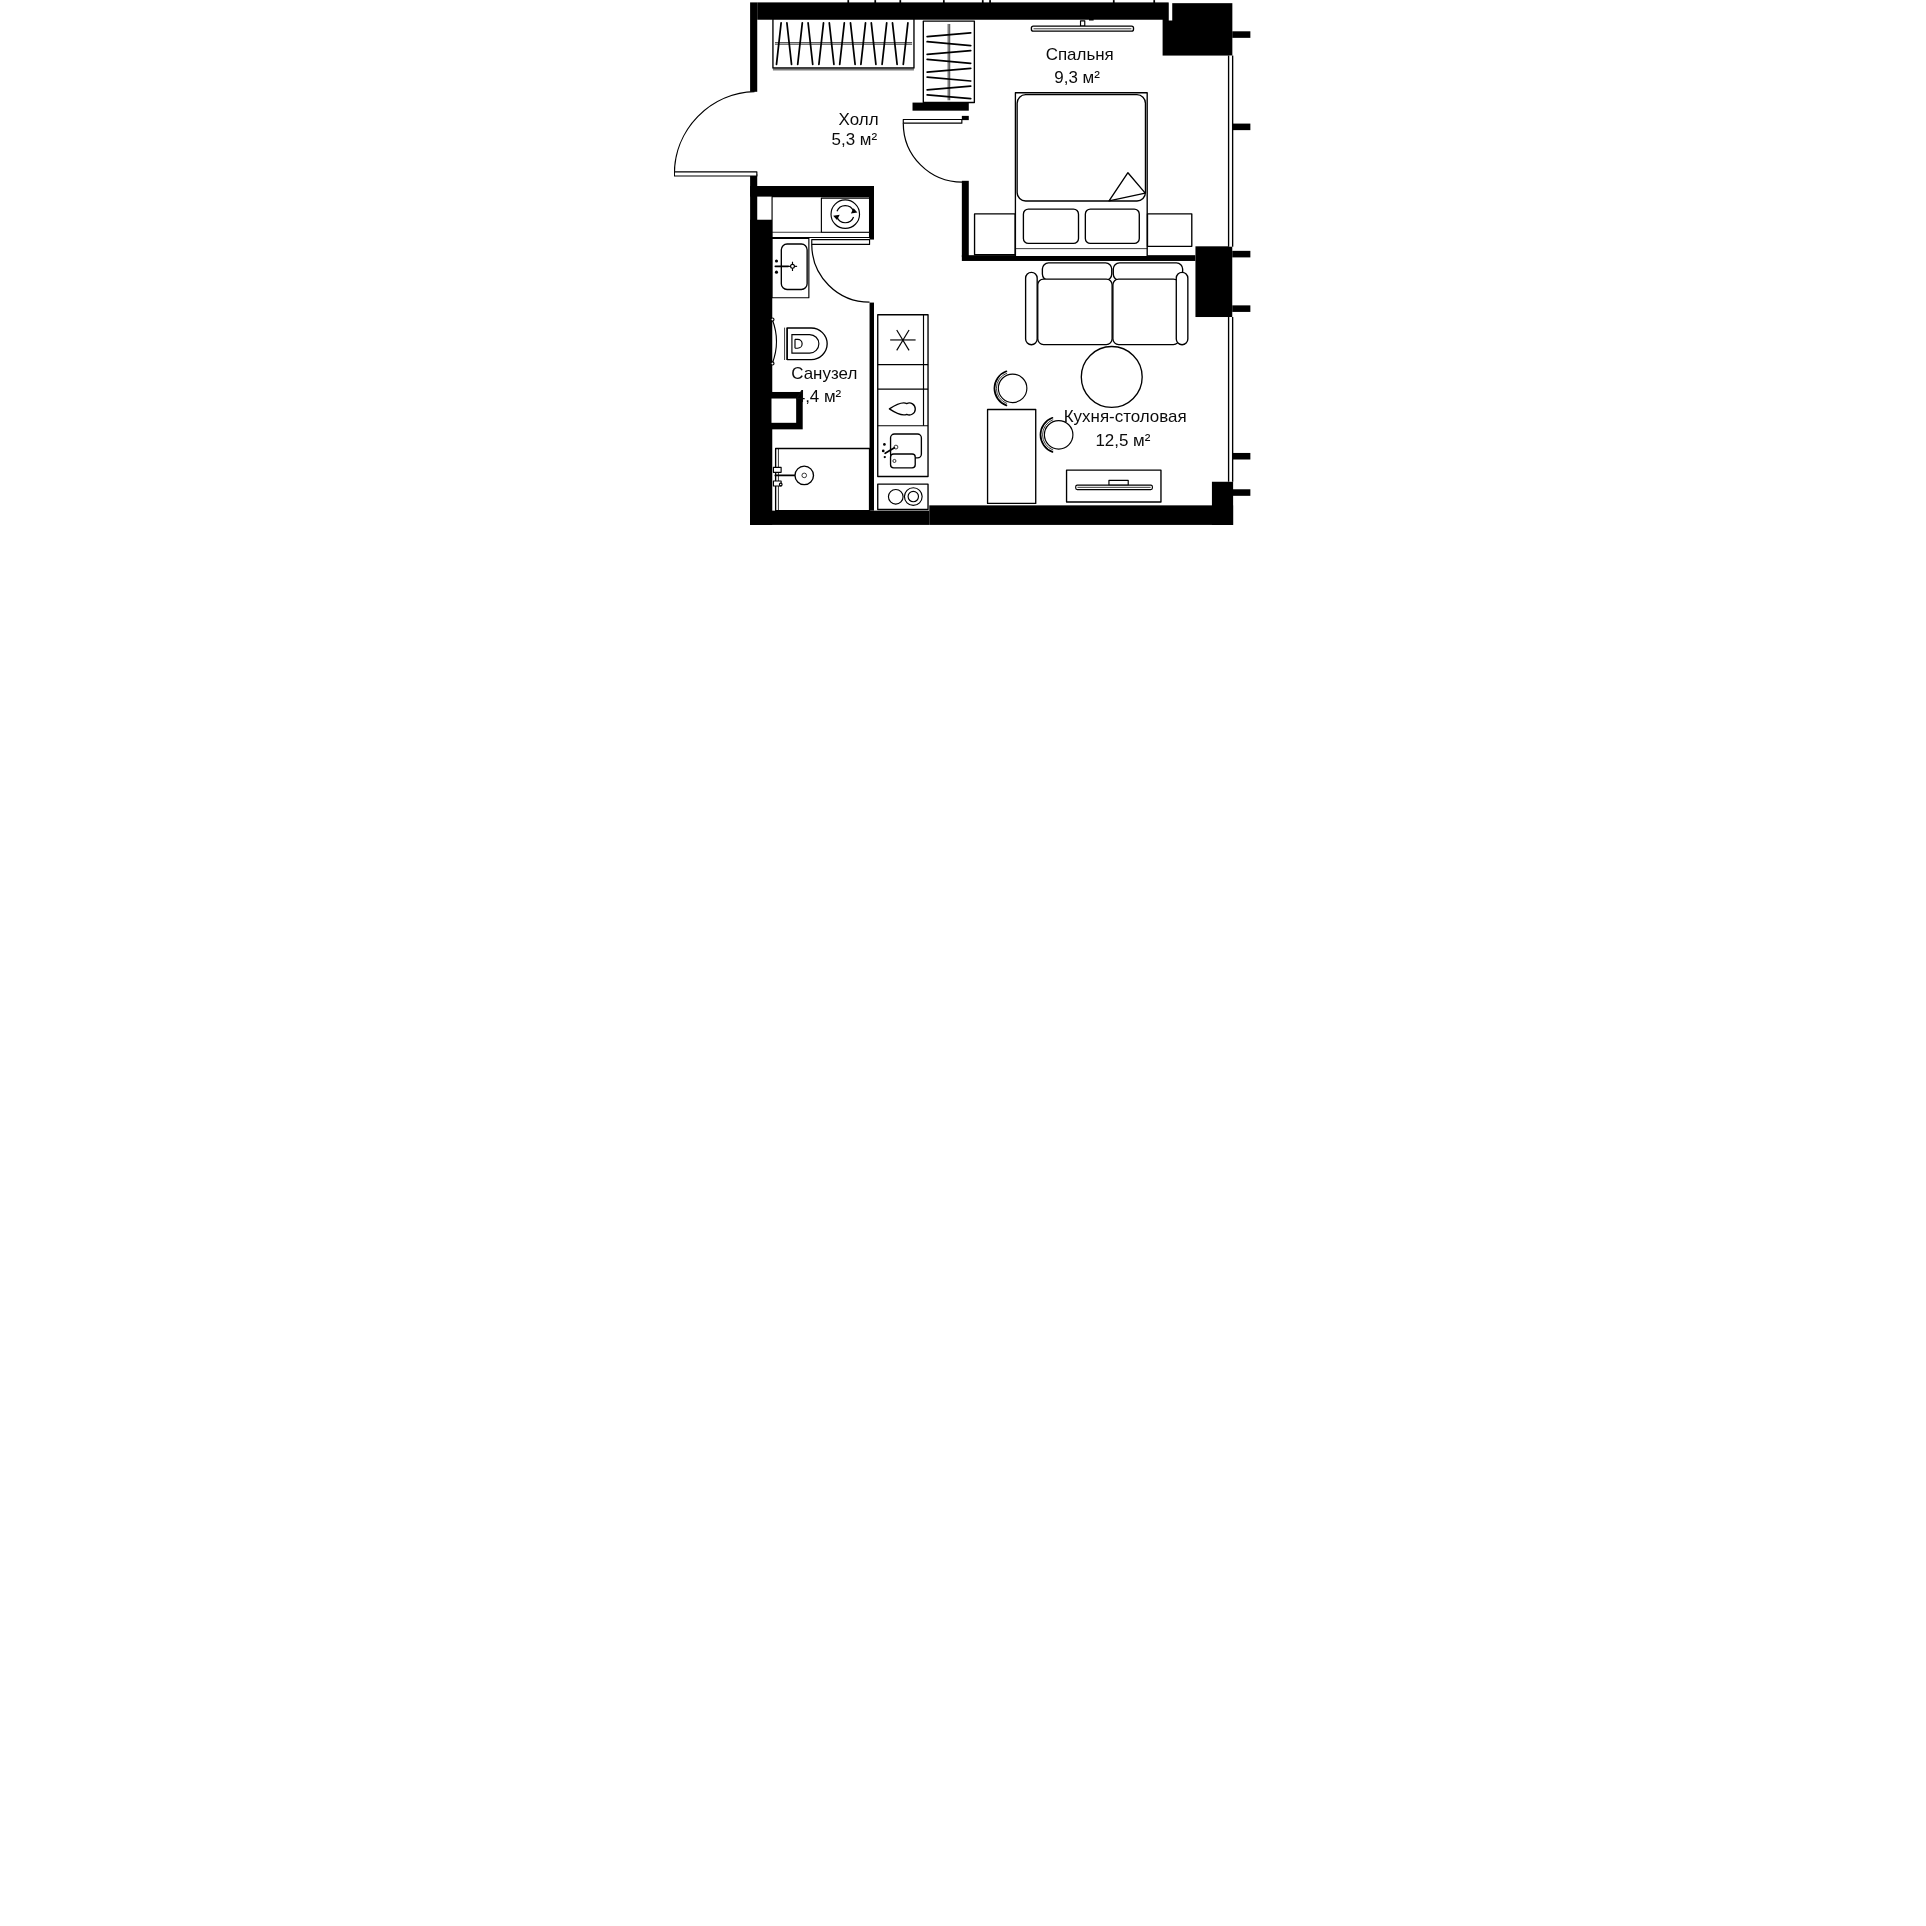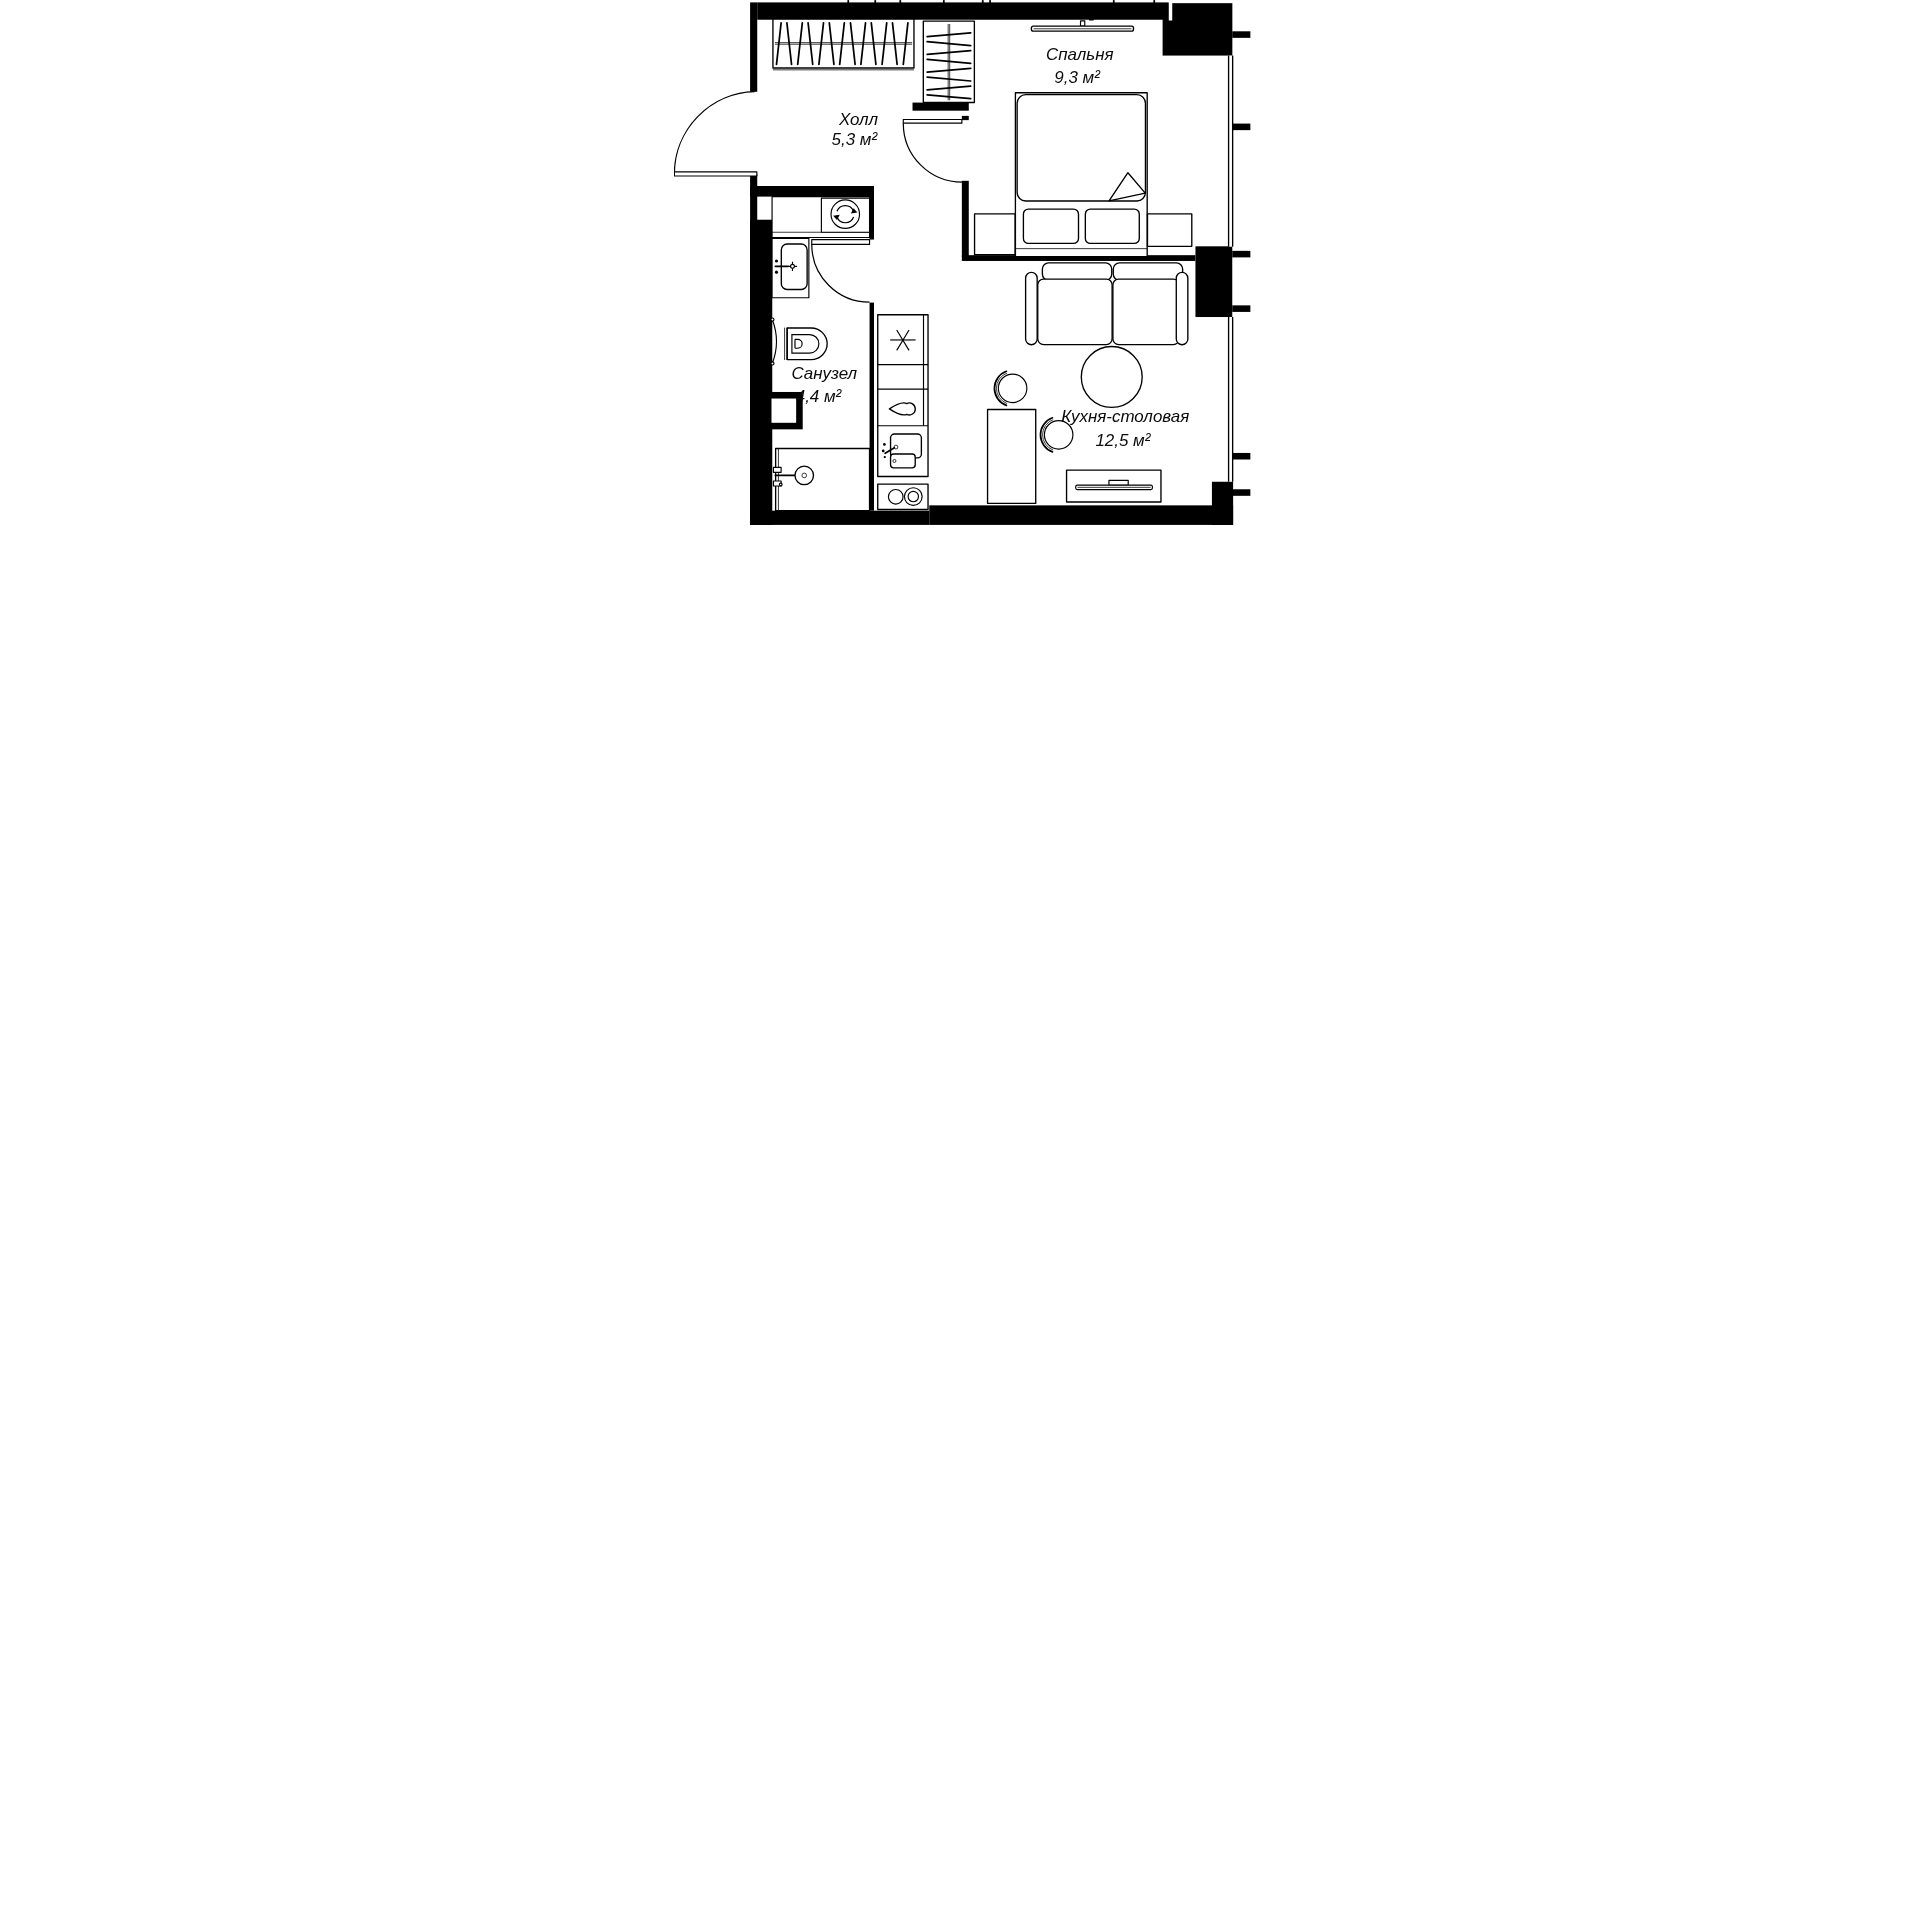--- a/index.html
+++ b/index.html
@@ -1,16 +1,16 @@
 <!DOCTYPE html>
 <html style="font-size:6.2px"><head>
 <meta charset="utf-8">
 <style>
   html,body{margin:0;padding:0;background:#ffffff;}
-  .plan-wrap{width:578px;height:525px;margin:0 auto;background:#ffffff;font-style:italic;}
+  .plan-wrap{width:578px;height:525px;margin:0 auto;background:#ffffff;}
   svg{display:block;}
   .wall{fill:#000000;stroke:none;}
   .white{fill:#ffffff;stroke:none;}
   .furn{fill:#ffffff;stroke:#000000;stroke-width:3.5;stroke-linejoin:round;}
   .furn2{fill:#ffffff;stroke:#000000;stroke-width:3;stroke-linejoin:round;}
   .ln{fill:none;stroke:#000000;stroke-width:3;}
   .ln2{fill:none;stroke:#000000;stroke-width:2;}
   .ln4{fill:none;stroke:#000000;stroke-width:4.5;stroke-linecap:round;}
   .arc{fill:none;stroke:#000000;stroke-width:3.2;}
   .dot{fill:#000000;stroke:none;}

